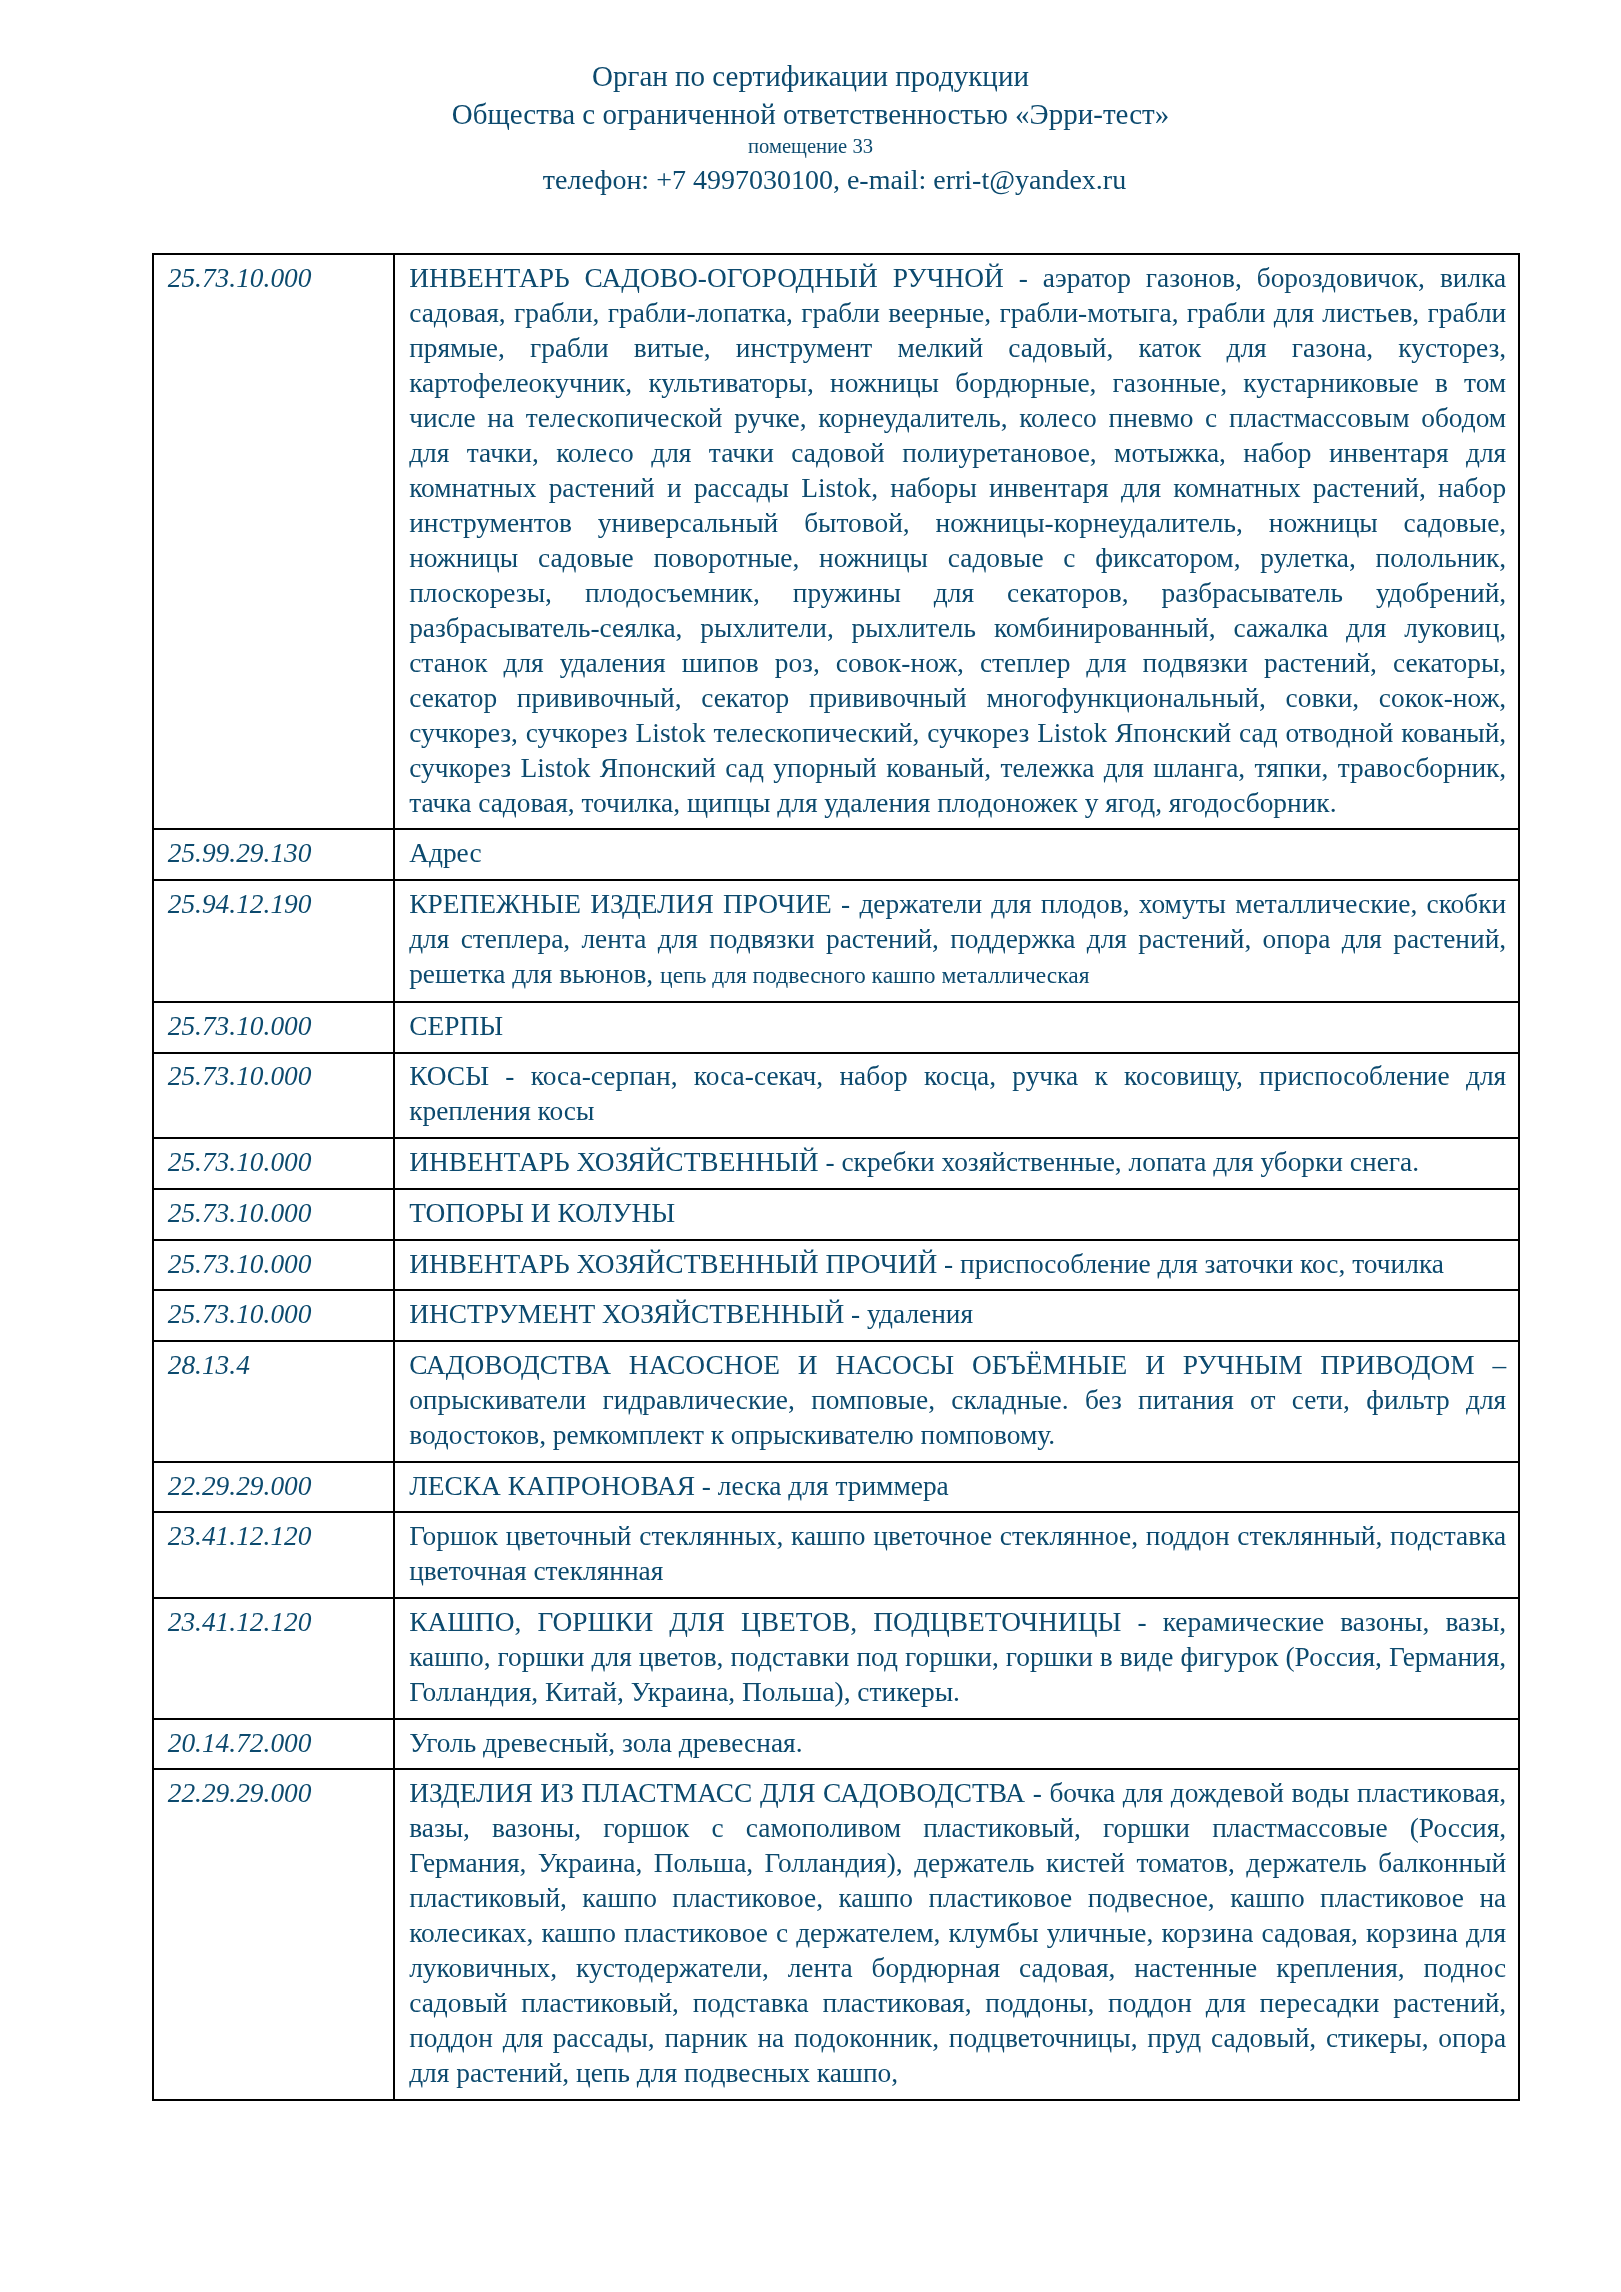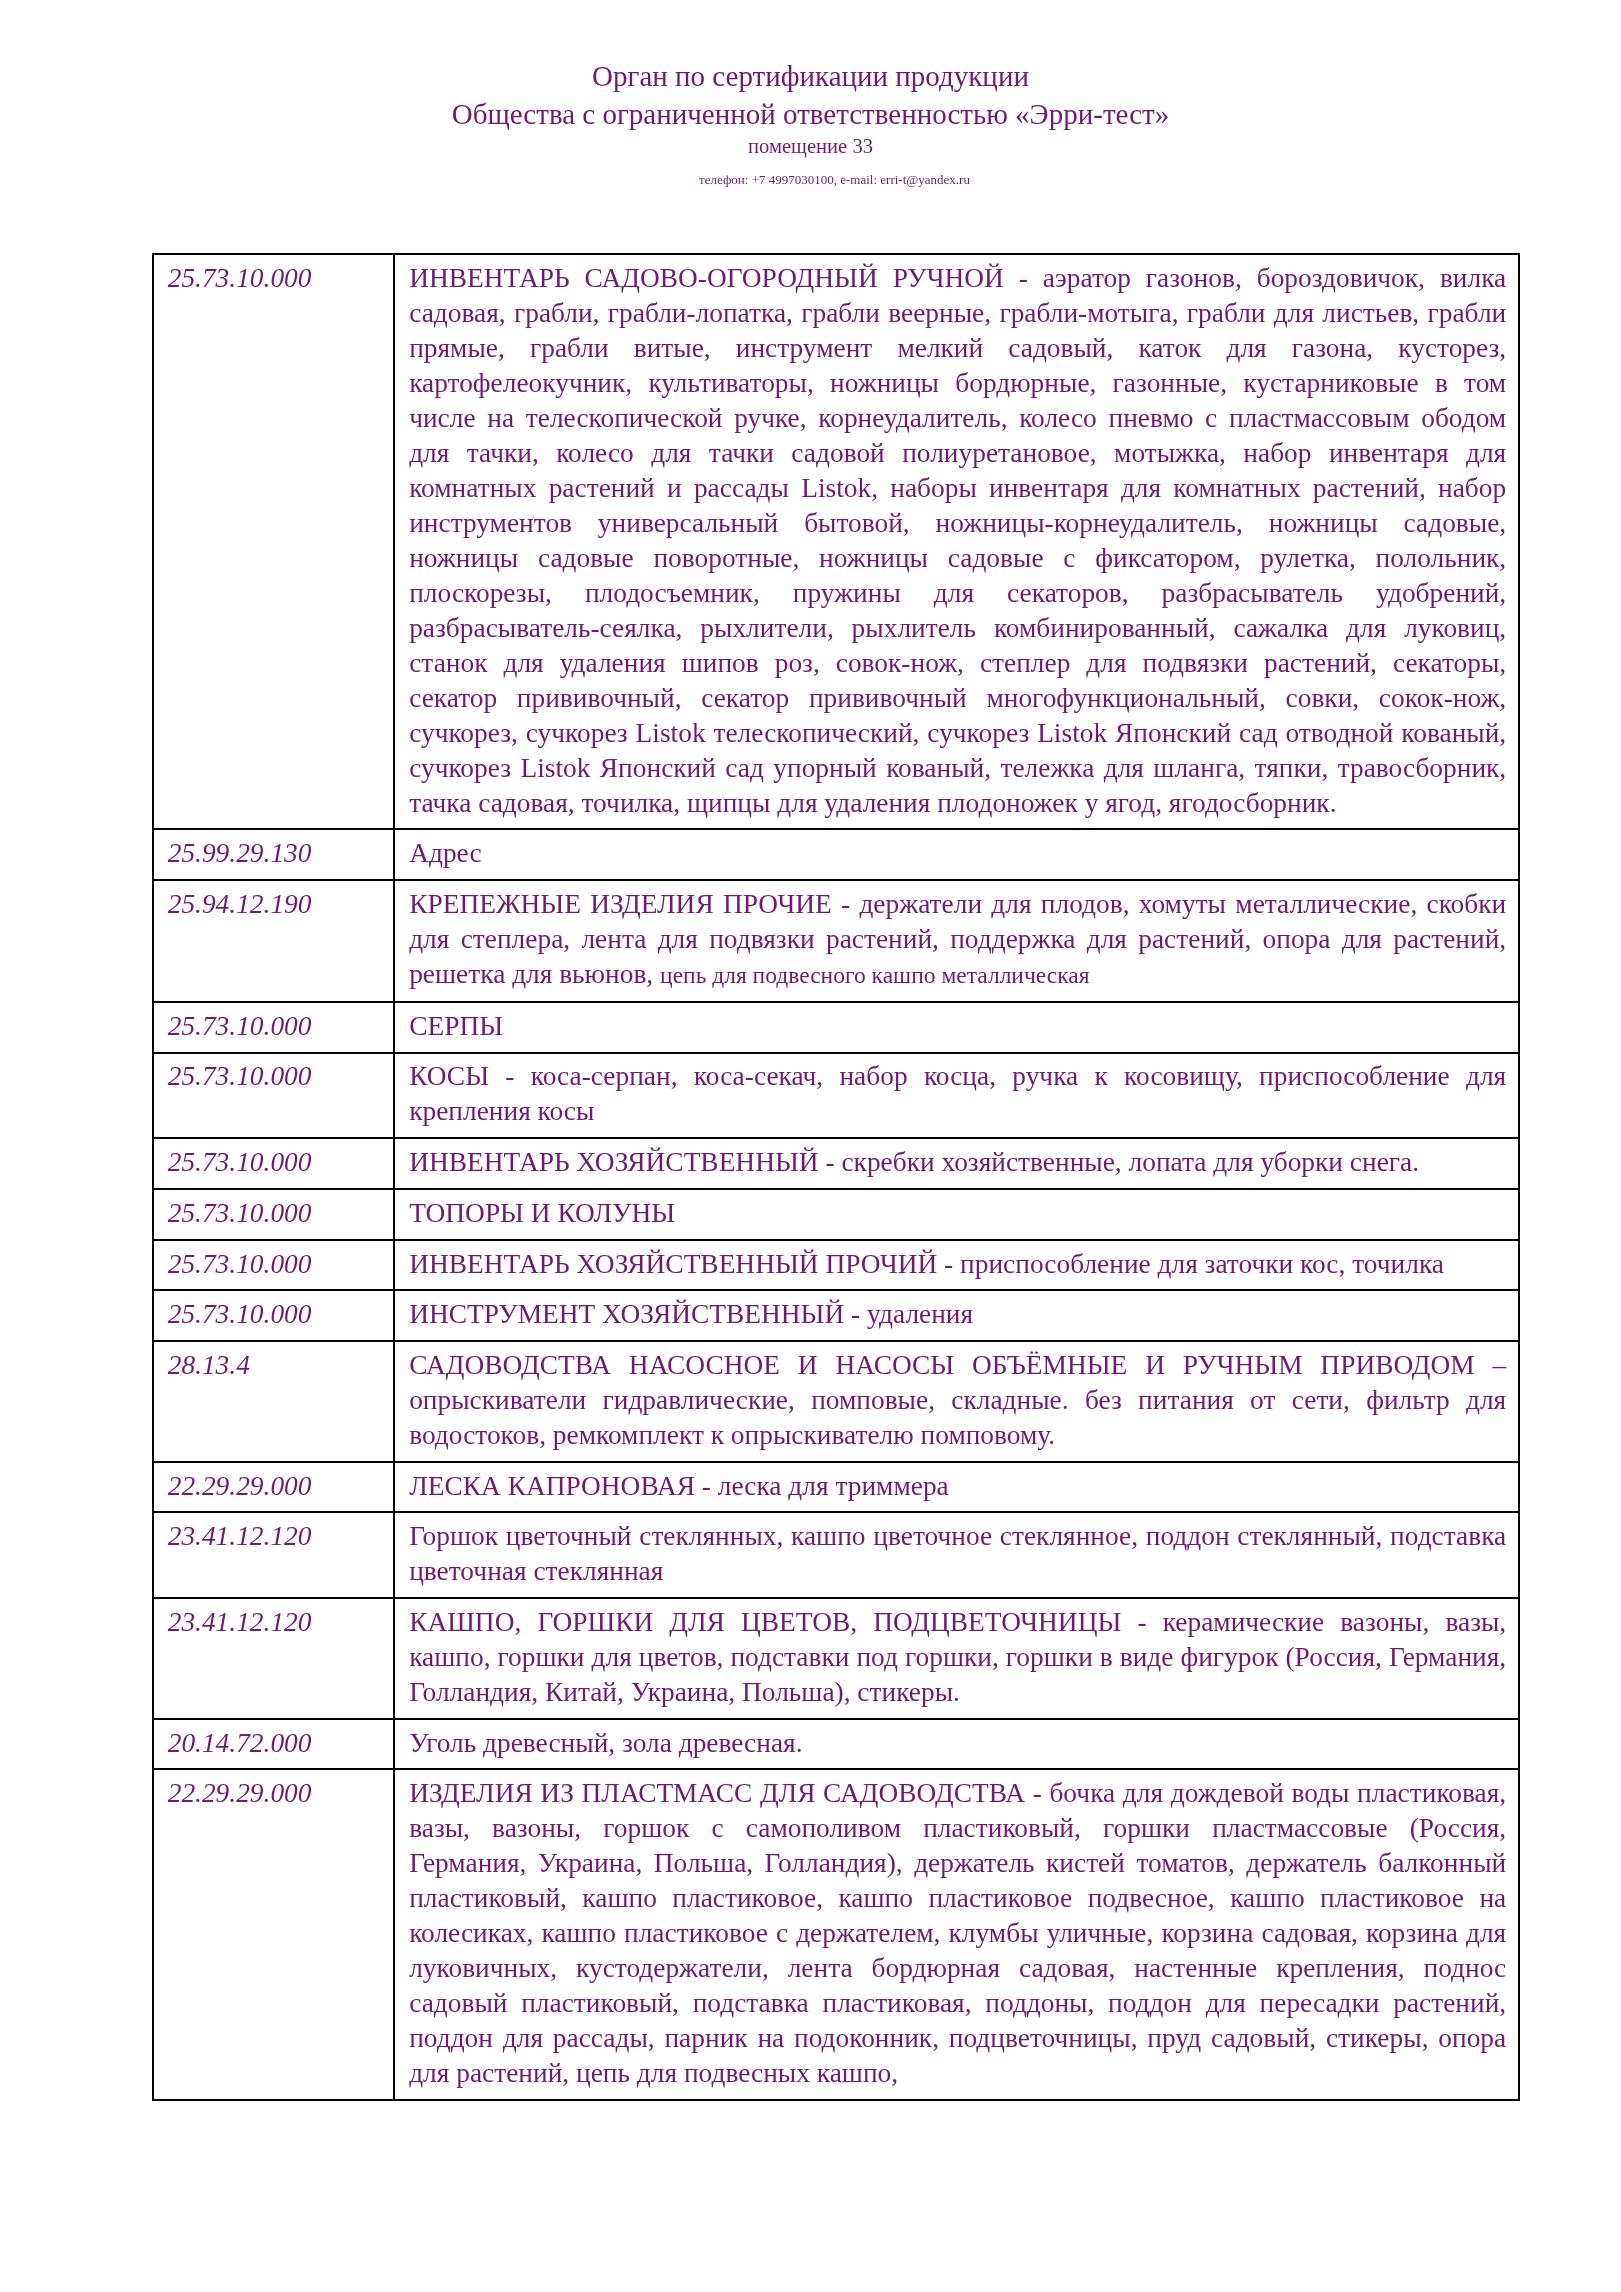--- a/index.html
+++ b/index.html
@@ -1,28 +1,28 @@
 <!DOCTYPE html>
 <html lang="ru"><head>
 <meta charset="utf-8">
 <style>
   html, body { margin: 0; padding: 0; background: #ffffff; }
   .page {
     width: 1621px;
     min-height: 2293px;
     box-sizing: border-box;
     background: #ffffff;
-    color: #701a75;
+    color: #0c4a6e;
     font-family: "Liberation Serif", "DejaVu Serif", serif;
     padding-top: 57px;
   }
   .doc-header { text-align: center; }
   .title-line { font-size: 29px; line-height: 38px; }
   .address-line { font-size: 20.6px; line-height: 26.5px; }
-  .phone-line { font-size: 13px; line-height: 26.5px; margin-top: 7.8px; margin-left: 48px; }
+  .phone-line { font-size: 28px; line-height: 26.5px; margin-top: 7.8px; margin-left: 48px; }
 
   table.cert-table {
     border-collapse: collapse;
     margin: 59px 0 0 152px;
     width: 1368px;
     table-layout: fixed;
   }
   table.cert-table td {
     border-left: 2px solid #000;
     border-right: 2px solid #000;

